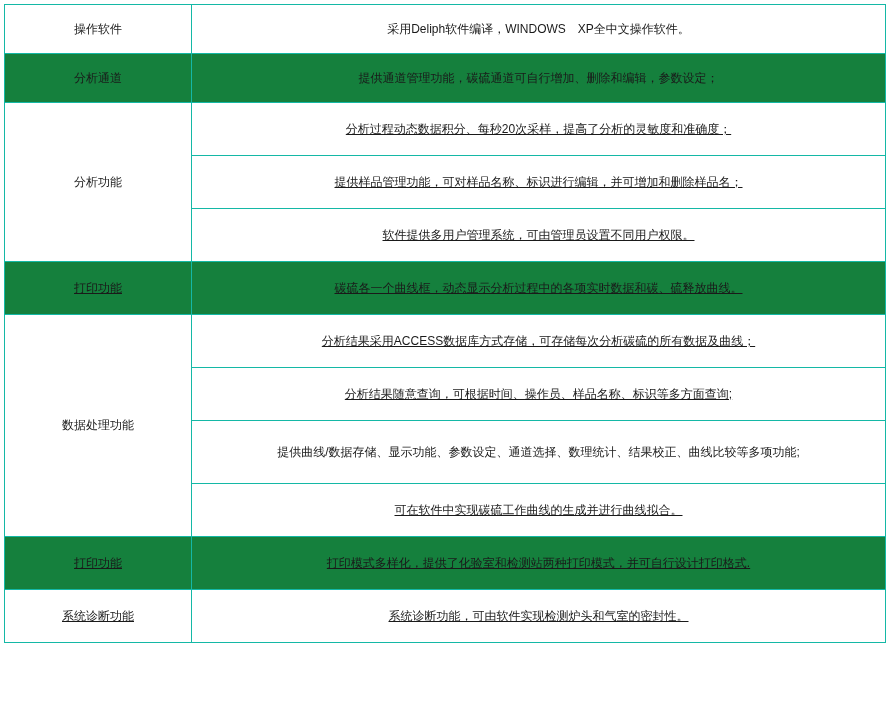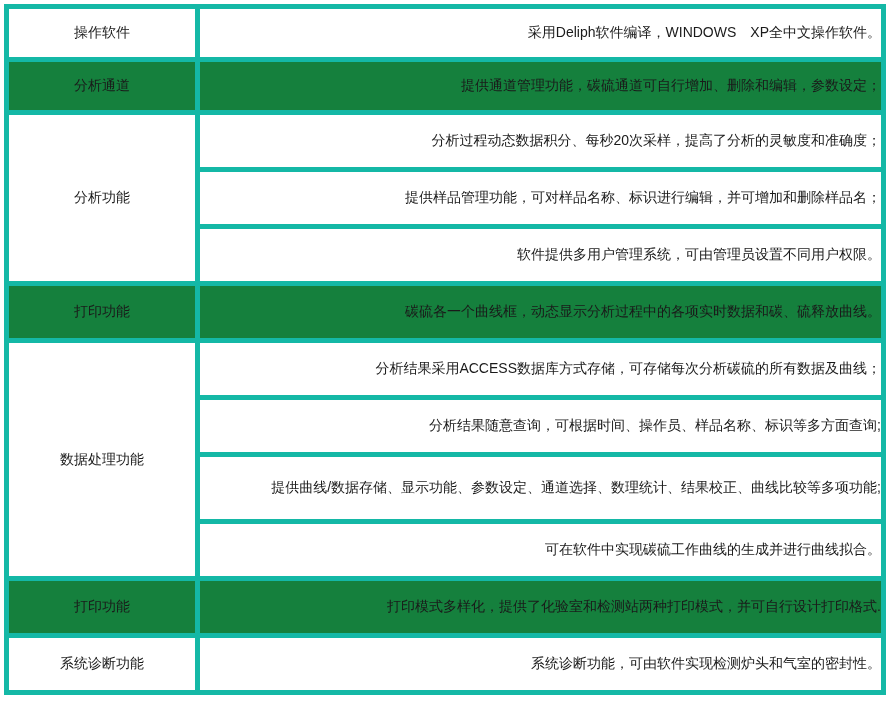--- a/index.html
+++ b/index.html
@@ -13,41 +13,41 @@
     height: 706px;
     overflow: hidden;
   }
   #spec-table {
     border-collapse: collapse;
     width: 882px;
     margin: 4px 0 0 4px;
     table-layout: fixed;
   }
   #spec-table td {
-    border: 5px solid #14b8a6;
-    font-size: 14px;
+    border: 1px solid #14b8a6;
+    font-size: 12px;
     color: #1a1a1a;
     line-height: 1.55;
     vertical-align: middle;
     padding: 0;
   }
   td.label {
     width: 186px;
     text-align: center;
     padding: 8px 4px;
   }
   td.desc {
     padding: 9px 12px 9px 14px;
-    text-align: right;
+    text-align: center;
   }
   tr.shaded td {
     background: #15803d;
   }
   .row-h-1 { height: 48px; }
-  .row-h-2 { height: 52px; }
+  .row-h-2 { height: 52px; text-decoration: underline; }
 </style>
 </head>
 <body>
 
 <table id="spec-table">
   <tbody>
 
     <tr>
       <td class="label row-h-1" rowspan="1">操作软件</td>
       <td class="desc row-h-1">采用Deliph软件编译，WINDOWS　XP全中文操作软件。</td>

